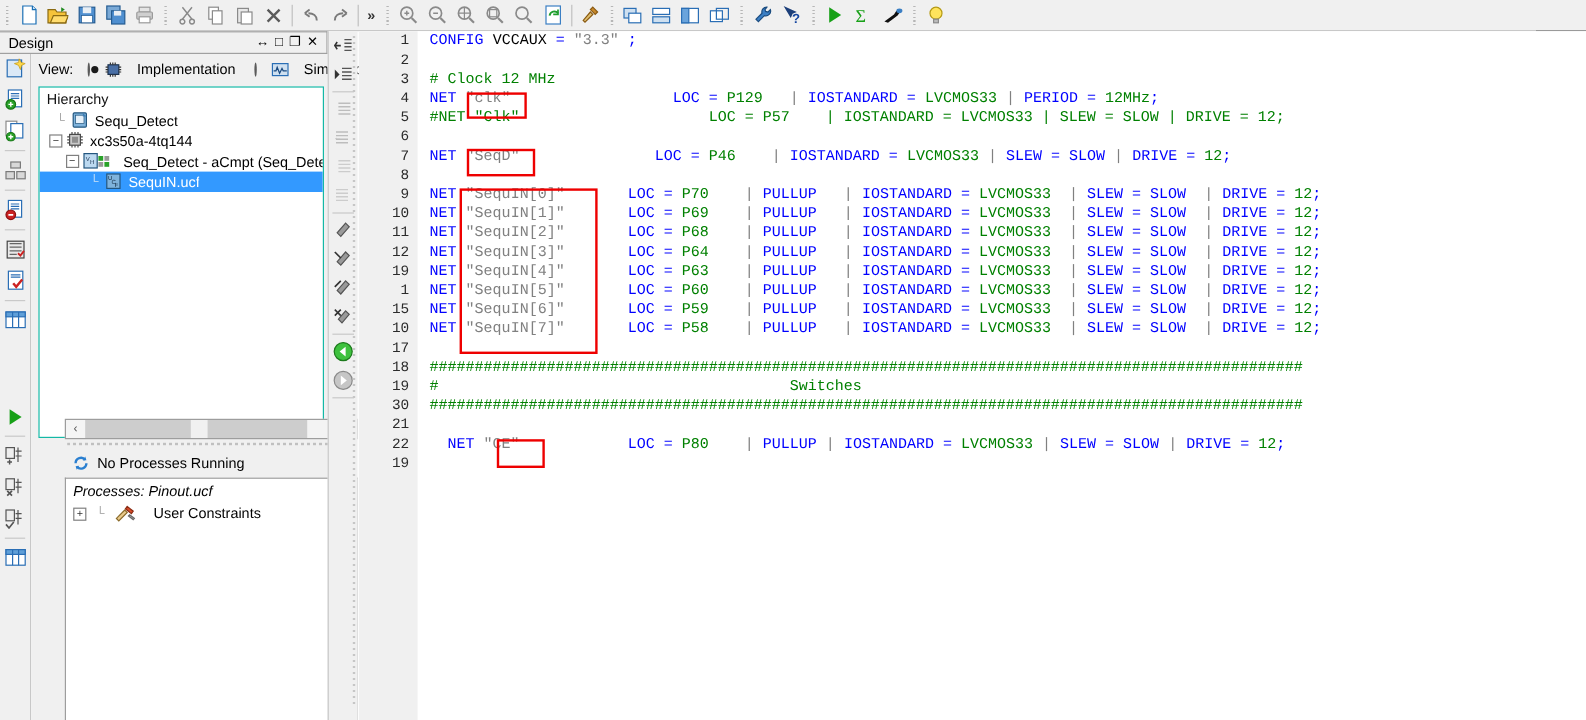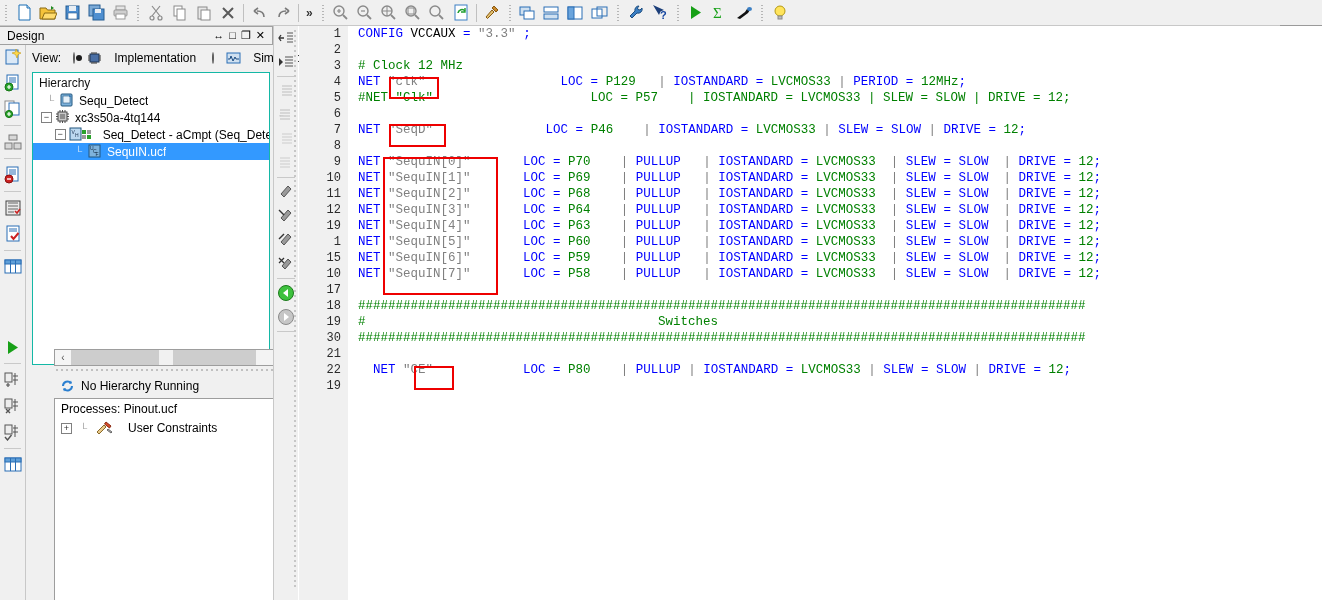--- a/index.html
+++ b/index.html
@@ -112,21 +112,21 @@
   }
 
   .proc-head {
     position: absolute; left: 28px; top: 349px; width: 244px; height: 22px;
     display: flex; align-items: center; gap: 6px; padding-left: 6px; font-size: 12px;
   }
   .proc-box {
     position: absolute; left: 28px; top: 372px; width: 244px; height: 228px;
     background: #fff; border: 1px solid #9d9d9d; border-bottom: none;
   }
-  .proc-title { padding: 3px 0 3px 6px; font-size: 12px; }
+  .proc-title { padding: 3px 0 3px 6px; font-size: 12px; font-style: italic; }
   .proc-row { display: flex; align-items: center; height: 18px; padding-left: 6px; font-size: 12px; gap: 3px;}
 
   
   .minibar {
     position: absolute; left: 273px; top: 26px; width: 25px; height: 574px;
     background: #f0f0f0; border-left: 1px solid #c8c8c8;
   }
   .mb-btn { width: 24px; height: 24px; display: flex; align-items: center; justify-content: center; }
   .mb-sep { height: 1px; background: #c9c9c9; margin: 2px 3px; }
 
@@ -595,21 +595,21 @@
 
     <div class="proc-head">
       <span style="display:inline-flex">
         <svg width="15" height="14" viewBox="0 0 15 14">
             <path d="M3 7a4.5 4.5 0 018-2.8" stroke="#2a7fd0" stroke-width="2" fill="none"></path>
             <path d="M12 7a4.5 4.5 0 01-8 2.8" stroke="#2a7fd0" stroke-width="2" fill="none"></path>
             <path d="M11 1.5l1 3-3 0.3z" fill="#2a7fd0"></path>
             <path d="M4 12.5l-1-3 3-0.3z" fill="#2a7fd0"></path>
           </svg>
       </span>
-      <span>No Hierarchy Running</span>
+      <span>No Processes Running</span>
     </div>
 
     <div class="proc-box">
       <div class="proc-title">Processes: Pinout.ucf</div>
       <div class="proc-row">
         <span class="expander">+</span>
         <span class="nub">└</span>
         <span style="display:inline-flex;margin-right:12px">
           <svg width="18" height="15" viewBox="0 0 18 15">
               <path d="M11 1l5 4-1.5 2-5-4z" fill="#d84b28" stroke="#8a2a12"></path>

